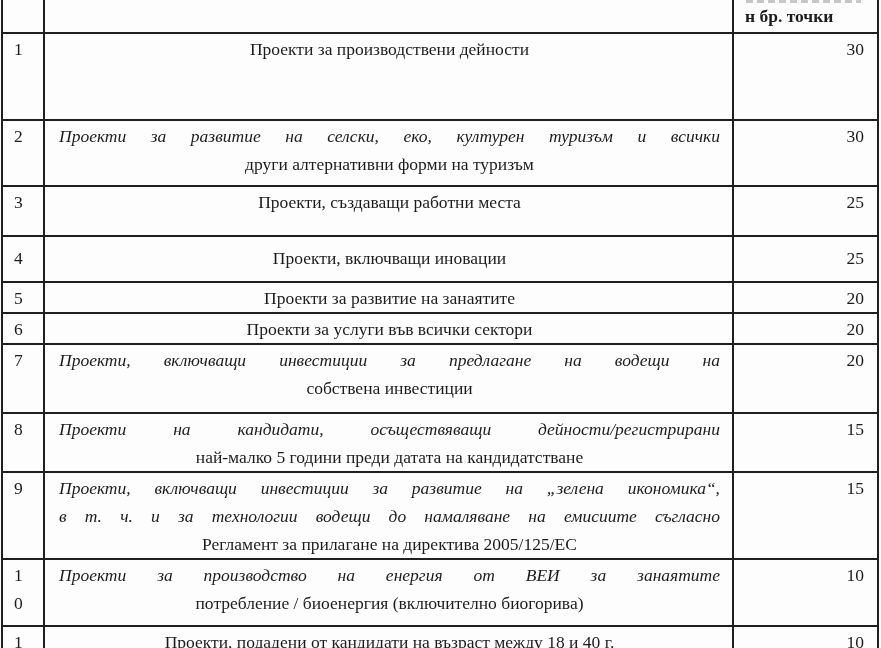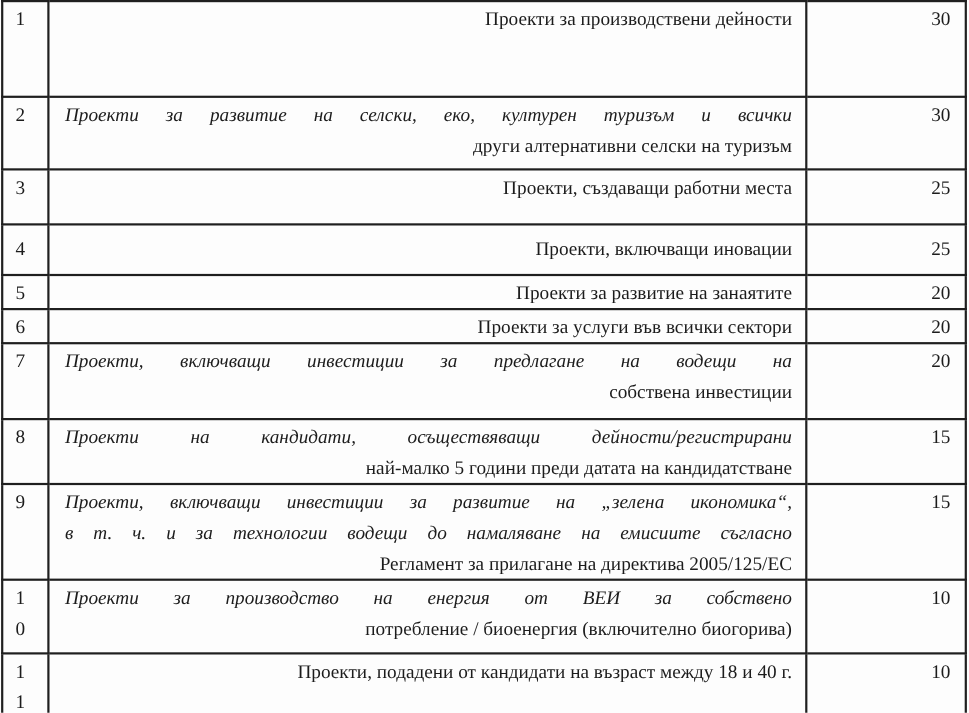--- a/index.html
+++ b/index.html
@@ -58,48 +58,56 @@
     text-align: left;
     font-weight: bold;
     padding: 2px 10px 0 11px;
   }
   .smudge {
     position: absolute;
     top: 0; left: 12px; right: 16px; height: 3px;
     background: repeating-linear-gradient(90deg, #9a9a9a 0 7px, #fdfdfd 7px 11px);
     opacity: 0.55;
   }
-  .ln { text-align: right; }
+  .ln { text-align: center; }
   .ln.j { text-align: justify; text-align-last: justify; font-style: italic; }
 </style>
 </head>
 <body>
 
 <div class="viewport">
   <table class="scoring-table">
     <colgroup>
         <col class="c1">
         <col class="c2">
         <col class="c3">
       </colgroup>
     <tbody>
+      <tr class="r-header">
+        <td class="c-num"></td>
+        <td class="c-text"></td>
+        <td class="header-pts">
+          <span class="smudge"></span>
+          <span>н бр. точки</span>
+        </td>
+      </tr>
 
       <tr class="r1">
         <td class="c-num">1</td>
         <td class="c-text">
           <div class="ln">Проекти за производствени дейности</div>
         </td>
         <td class="c-pts">30</td>
       </tr>
 
       <tr class="r2">
         <td class="c-num">2</td>
         <td class="c-text">
           <div class="ln j">Проекти за развитие на селски, еко, културен туризъм и всички</div>
-          <div class="ln">други алтернативни селски на туризъм</div>
+          <div class="ln">други алтернативни форми на туризъм</div>
         </td>
         <td class="c-pts">30</td>
       </tr>
 
       <tr class="r3">
         <td class="c-num">3</td>
         <td class="c-text">
           <div class="ln">Проекти, създаващи работни места</div>
         </td>
         <td class="c-pts">25</td>
@@ -153,21 +161,21 @@
           <div class="ln j">Проекти, включващи инвестиции за развитие на „зелена икономика“,</div>
           <div class="ln j">в т. ч. и за технологии водещи до намаляване на емисиите съгласно</div>
           <div class="ln">Регламент за прилагане на директива 2005/125/ЕС</div>
         </td>
         <td class="c-pts">15</td>
       </tr>
 
       <tr class="r10">
         <td class="c-num">10</td>
         <td class="c-text">
-          <div class="ln j">Проекти за производство на енергия от ВЕИ за собствено</div>
+          <div class="ln j">Проекти за производство на енергия от ВЕИ за занаятите</div>
           <div class="ln">потребление / биоенергия (включително биогорива)</div>
         </td>
         <td class="c-pts">10</td>
       </tr>
 
       <tr class="r11">
         <td class="c-num">11</td>
         <td class="c-text">
           <div class="ln">Проекти, подадени от кандидати на възраст между 18 и 40 г.</div>
         </td>

